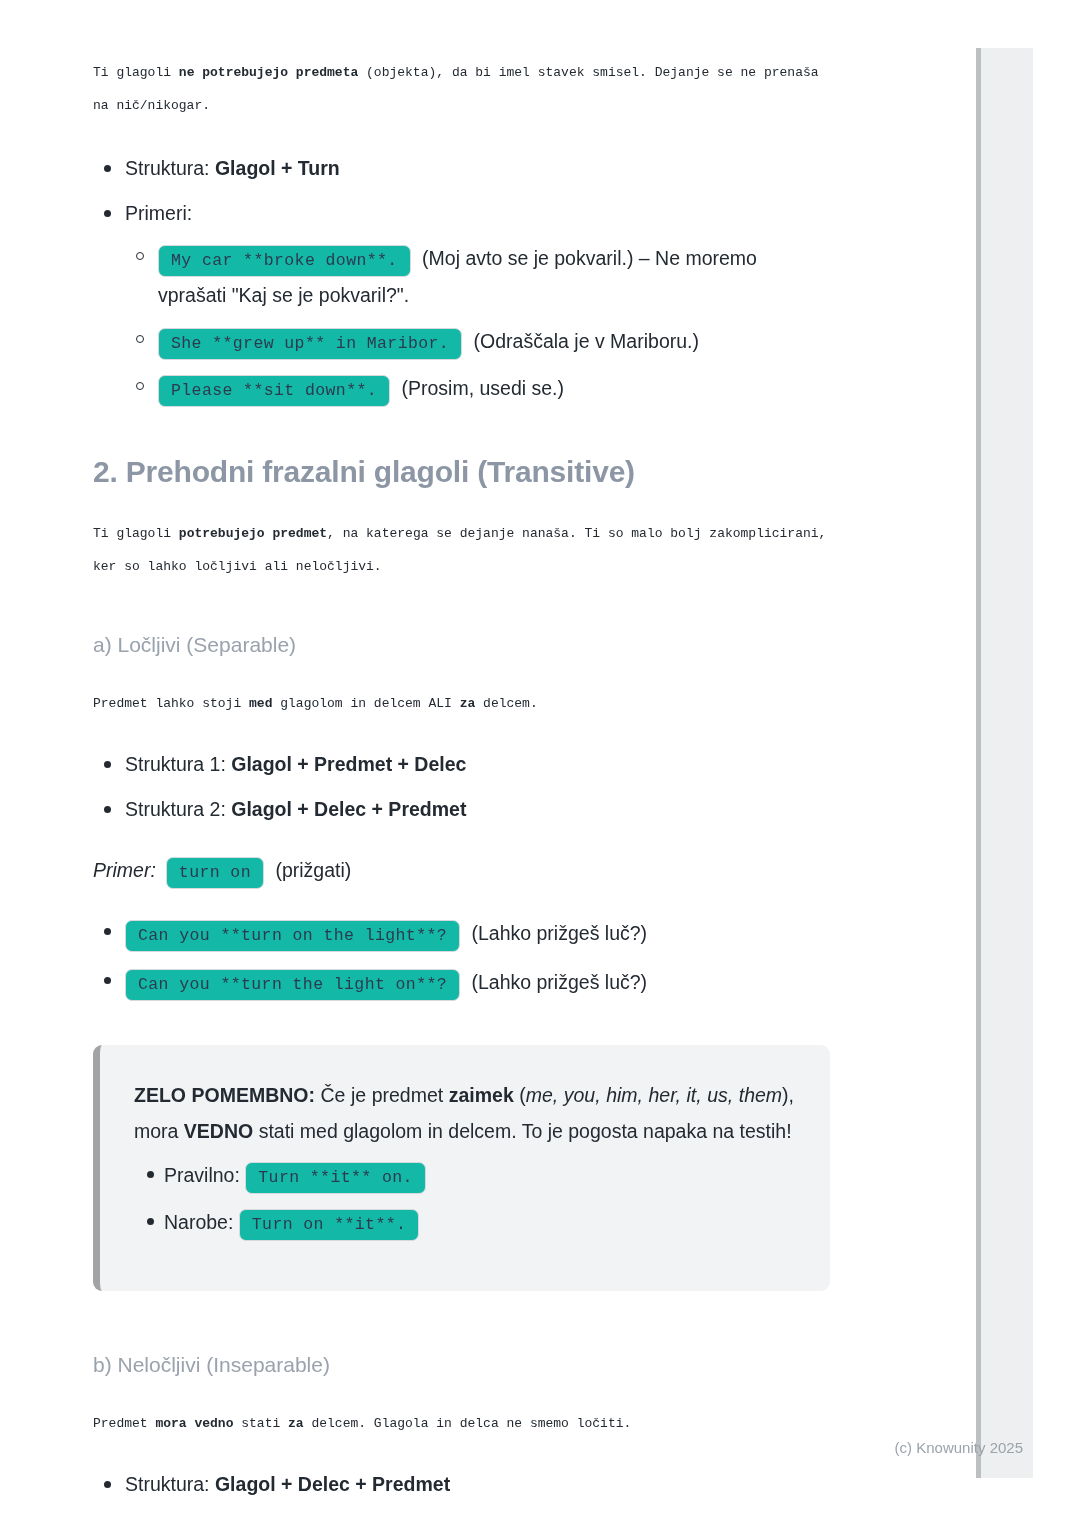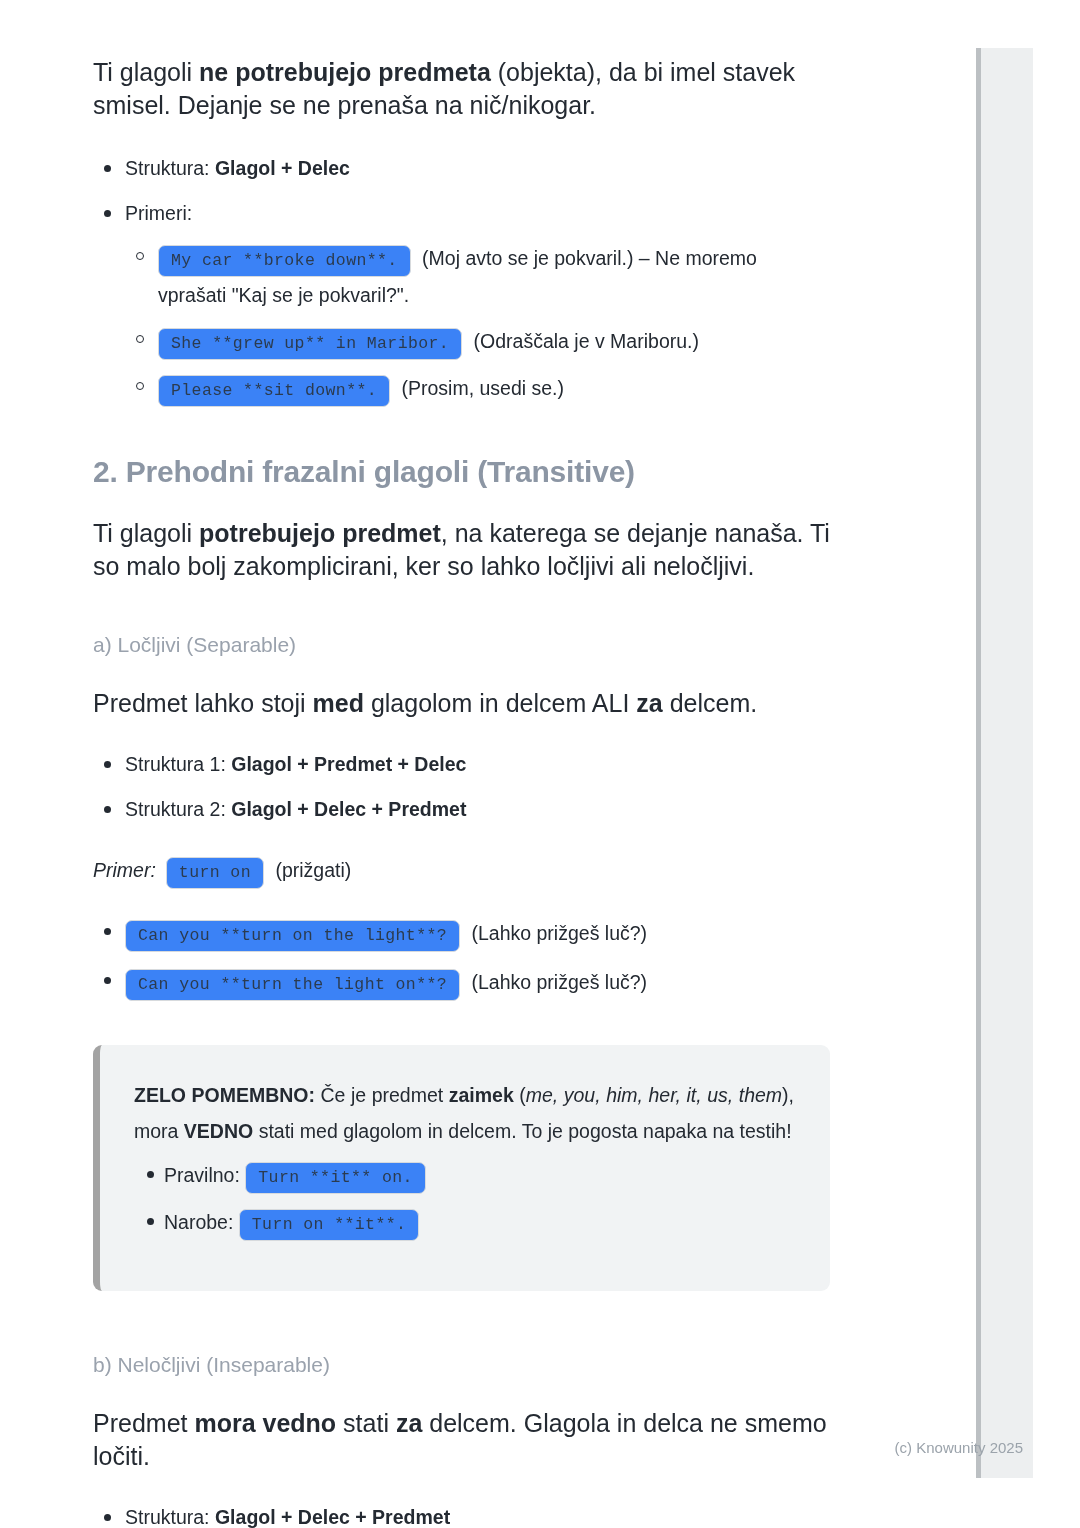--- a/index.html
+++ b/index.html
@@ -7,39 +7,39 @@
     width:1080px;height:1528px;position:relative;overflow:hidden;
     background:#ffffff;
     font-family:"Liberation Sans", sans-serif;
     color:#242a32;
     -webkit-font-smoothing:antialiased;
   }
   .content{
     position:absolute;left:93px;top:56px;width:737px;
   }
   p.body-text{
-    margin:0;font-size:25px;line-height:33px;color:#242a32;
+    margin:0;font-size:13px;line-height:33px;color:#242a32;font-family:Liberation Mono, monospace;
   }
   b,strong{font-weight:700;}
   
   ul.blist{list-style:none;margin:0;padding:0;}
   ul.blist>li{display:flex;margin-bottom:12px;font-size:19.5px;line-height:33px;}
   .marker{flex:0 0 32px;display:flex;justify-content:flex-start;}
   .marker .disc{width:7px;height:7px;border-radius:50%;background:#242a32;margin-top:13px;margin-left:11px;}
   .marker .circ{width:6px;height:6px;border-radius:50%;border:1.7px solid #242a32;background:transparent;margin-top:12px;margin-left:11px;}
   .li-body{flex:1 1 auto;min-width:0;}
   ul.sub{list-style:none;margin:10px 0 0;padding:0;}
   ul.sub>li{display:flex;margin-bottom:10px;font-size:19.5px;line-height:36px;}
   ul.sub .marker{flex:0 0 33px;}
   
   .chip{
     display:inline-block;
     font-family:"Liberation Mono","DejaVu Sans Mono",monospace;
     font-size:16.5px;letter-spacing:.4px;line-height:24px;
-    color:#2b3b4f;background:#3b82f6;
+    color:#2b3b4f;background:#14b8a6;
     border:1px solid #d7dadd;border-radius:7px;
     padding:3px 12px;margin-right:6px;
     vertical-align:baseline;white-space:pre;
   }
   
   h2.sec{
     margin:36px 0 26px;font-size:30px;line-height:38px;font-weight:700;
     color:#8c96a4;letter-spacing:-0.2px;
   }
   h3.sub-sec{
@@ -83,21 +83,21 @@
 
 <div class="content">
 
   <p class="body-text"><span>Ti glagoli </span><b>ne potrebujejo predmeta</b><span> (objekta), da bi imel stavek smisel. Dejanje se ne prenaša na nič/nikogar.</span></p>
 
   <ul class="blist" style="margin-top:30px;">
     <li>
       <span class="marker">
           <span class="disc"></span>
         </span>
-      <div class="li-body"><span>Struktura: </span><b>Glagol + Delec</b></div>
+      <div class="li-body"><span>Struktura: </span><b>Glagol + Turn</b></div>
     </li>
     <li>
       <span class="marker">
           <span class="disc"></span>
         </span>
       <div class="li-body">
         <span>Primeri:</span>
         <ul class="sub">
           <li>
             <span class="marker">

